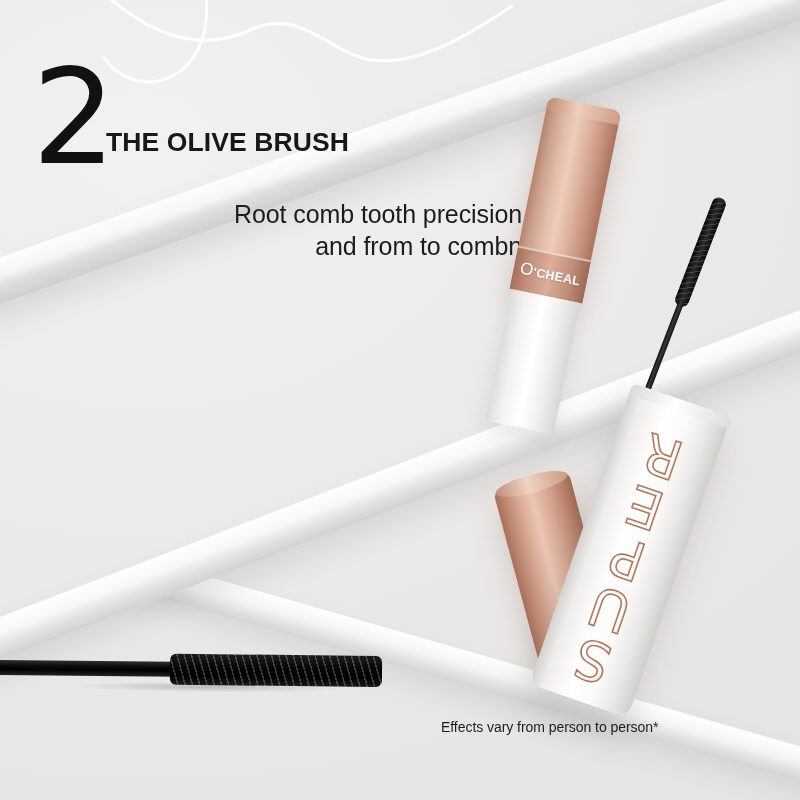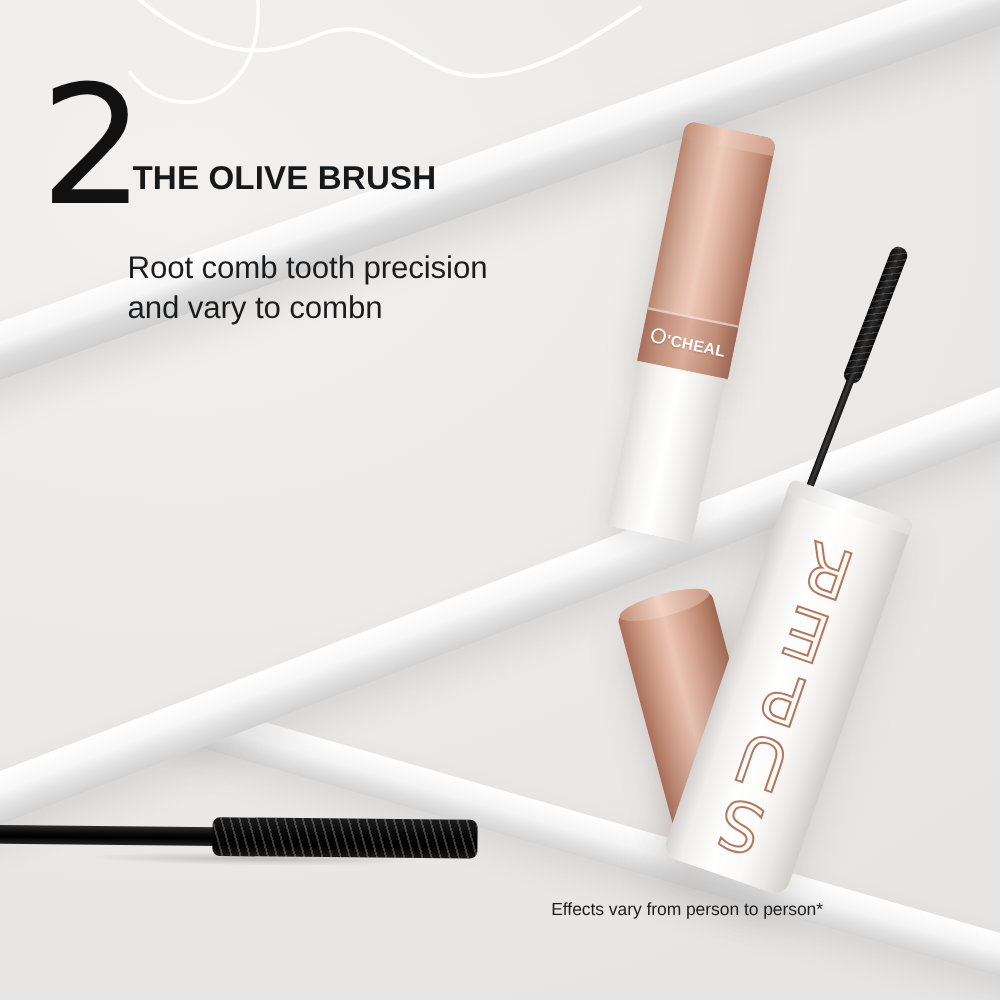--- a/index.html
+++ b/index.html
@@ -48,20 +48,21 @@
   }
   .headline{
     position:absolute;left:74px;top:64px;
     font-size:26.5px;line-height:1.21;font-weight:700;color:#17181a;
     letter-spacing:.1px;text-transform:uppercase;
   }
   .body-copy{
     position:absolute;left:70px;top:136px;width:420px;
     font-size:25px;line-height:1.29;font-weight:400;color:#1b1c1e;
     letter-spacing:-.1px;
+    text-align:right;
   }
 
   
   .tube-up{position:absolute;left:548px;top:104px;width:74px;height:330px;
     transform:rotate(11.5deg);transform-origin:50% 0;}
   .tube-up .cap{
     position:absolute;left:0;top:0;width:74px;height:196px;border-radius:8px 8px 3px 3px;
     background:linear-gradient(90deg,
       #b9836c 0%,#caa08c 12%,#e3bcab 30%,#eecbbb 44%,#dfb4a1 62%,#c4907a 84%,#ab7360 100%);
     box-shadow:0 10px 26px rgba(110,90,80,.25);
@@ -191,21 +192,21 @@
   <div class="bar bar-c"></div>
   <div class="bar bar-b"></div>
 
   <div class="copy">
     <div class="numeral">2</div>
     <div class="headline">
       <div>THE OLIVE BRUSH</div>
     </div>
     <div class="body-copy">
       <div>Root comb tooth precision</div>
-      <div>and vary to combn</div>
+      <div>and from to combn</div>
     </div>
   </div>
 
   <div class="tube-up">
     <div class="cap"></div>
     <div class="brandband">
       <div class="brand-text"><span class="big">O</span><span>'</span><span>CHEAL</span></div>
     </div>
     <div class="body"></div>
   </div>

